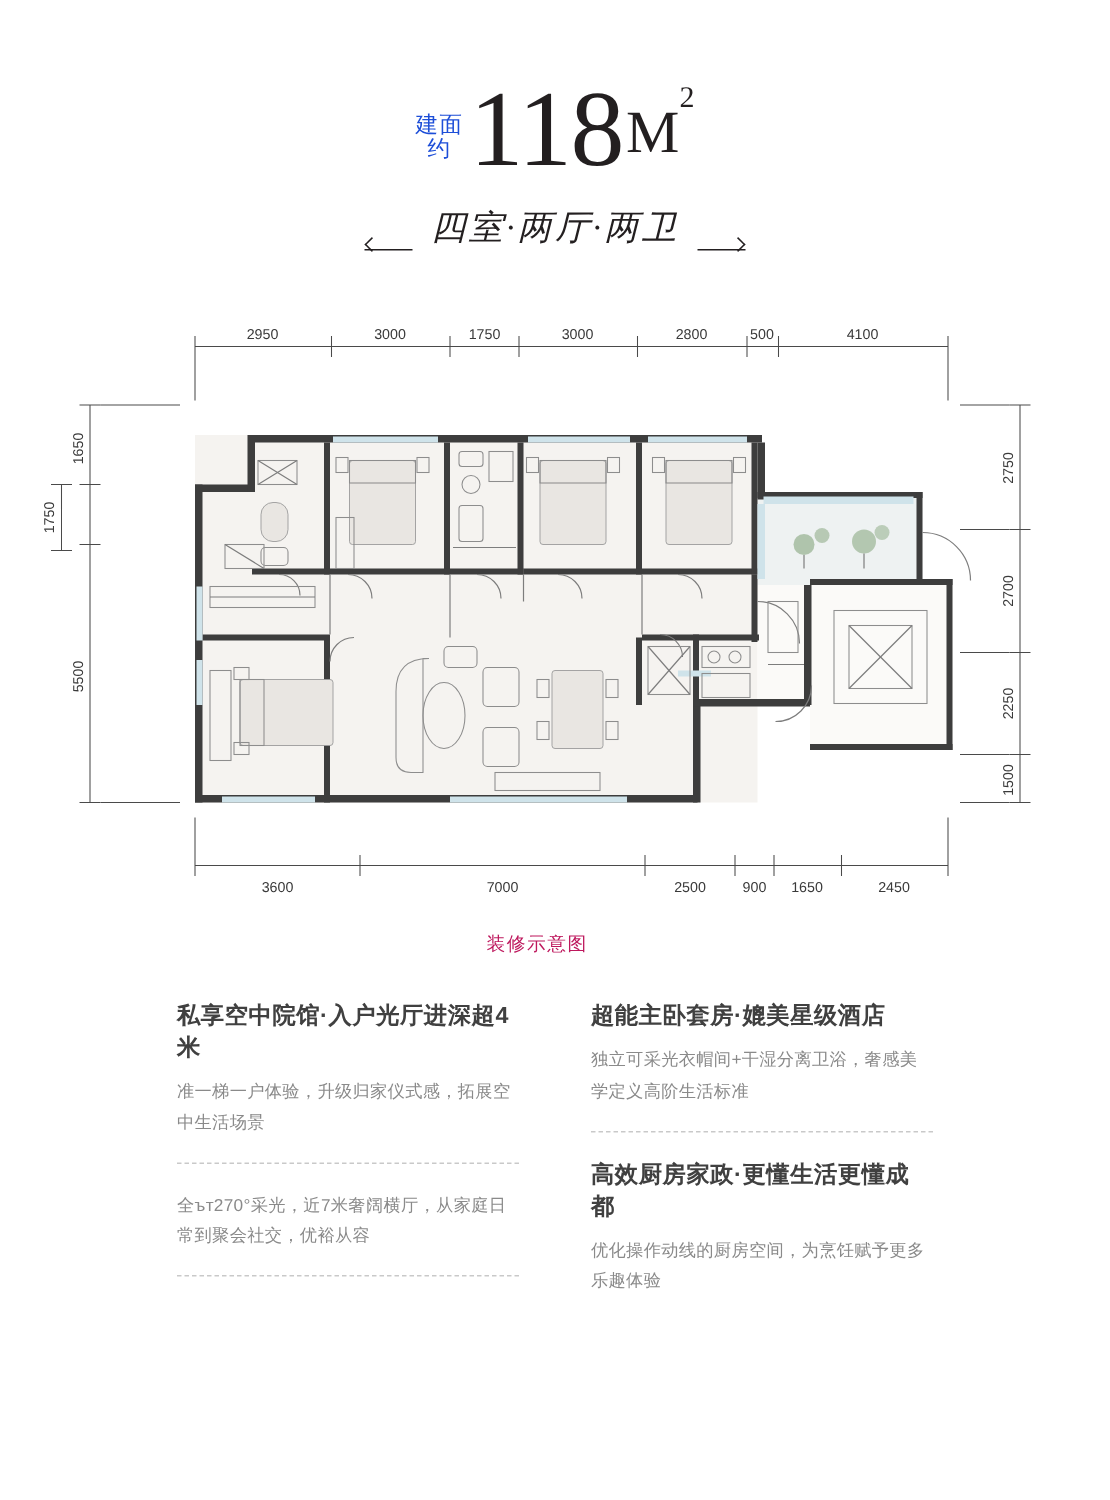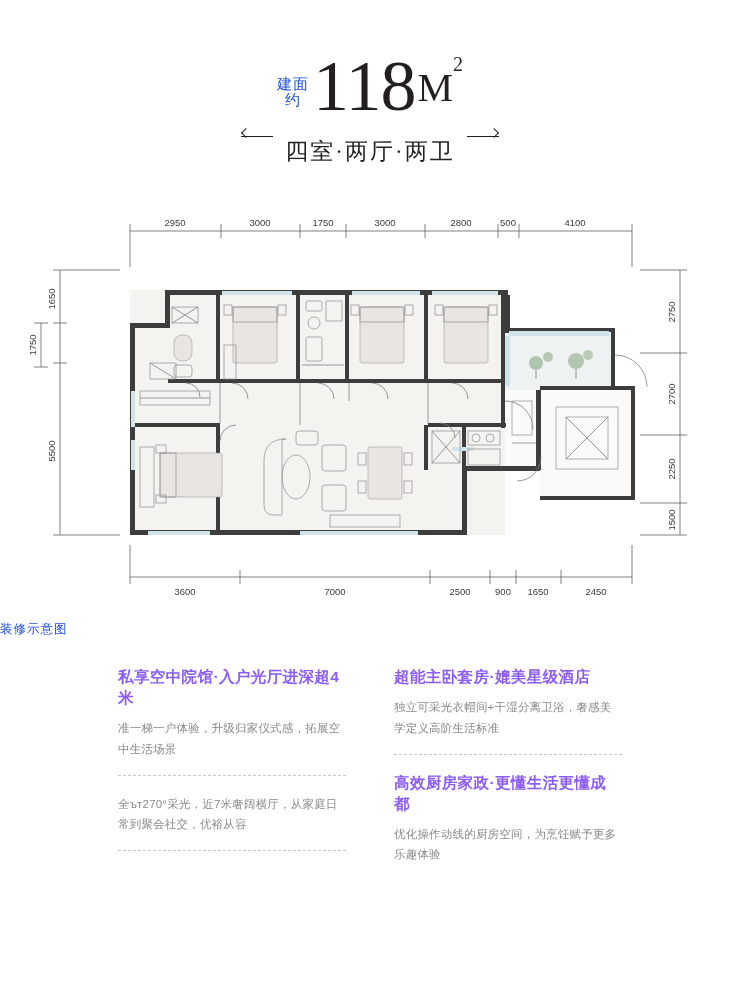--- a/index.html
+++ b/index.html
@@ -57,23 +57,24 @@
   .title-sup {
     font-family: "Liberation Serif", serif;
     font-size: 20px;
     vertical-align: super;
     position: relative;
     top: -16px;
     left: 0px;
   }
   .subtitle-row {
     display: flex;
-    align-items: flex-start;
+    align-items: flex-end;
     justify-content: center;
     margin-top: 16px;
+    font-style: italic;
   }
   .sub-line {
     width: 32px;
     height: 1px;
     background: #231f20;
     position: relative;
   }
   .sub-line.left::before,
   .sub-line.right::after {
     content: "";
@@ -110,23 +111,23 @@
   
   .plan-wrap {
     position: relative;
     width: 716px;
     height: 420px;
     margin-top: 28px;
   }
   .plan-svg { display: block; }
 
   .caption {
-    text-align: left;
+    text-align: center;
     font-size: 12.5px;
-    color: #1d4ed8;
+    color: #be185d;
     letter-spacing: 1px;
     margin-top: 6px;
   }
 
   
   .features {
     margin: 34px 0 0 0;
     padding: 0 118px 0 118px;
     display: flex;
     flex-wrap: wrap;
@@ -139,21 +140,21 @@
   .feat-col.right { padding-left: 24px; }
   .feat {
     padding: 18px 0 16px 0;
     border-bottom: 1px dashed #c9c9c9;
   }
   .feat.last-left { border-bottom: none; }
   .feat.no-border { border-bottom: none; }
   .feat-title {
     font-size: 15.5px;
     font-weight: bold;
-    color: #8b5cf6;
+    color: #404040;
     letter-spacing: 0.4px;
     margin-bottom: 9px;
   }
   .feat-desc {
     font-size: 11.5px;
     color: #8a8a8a;
     line-height: 1.75;
     letter-spacing: 0.2px;
   }
 </style>

